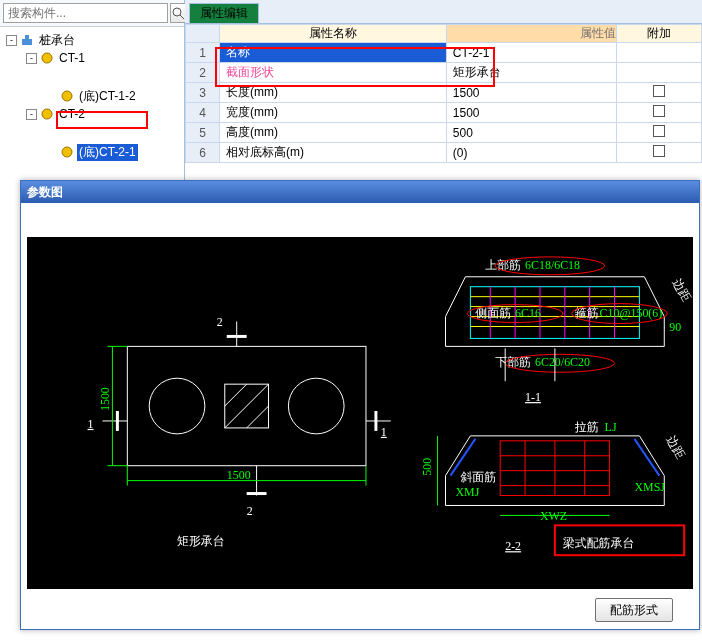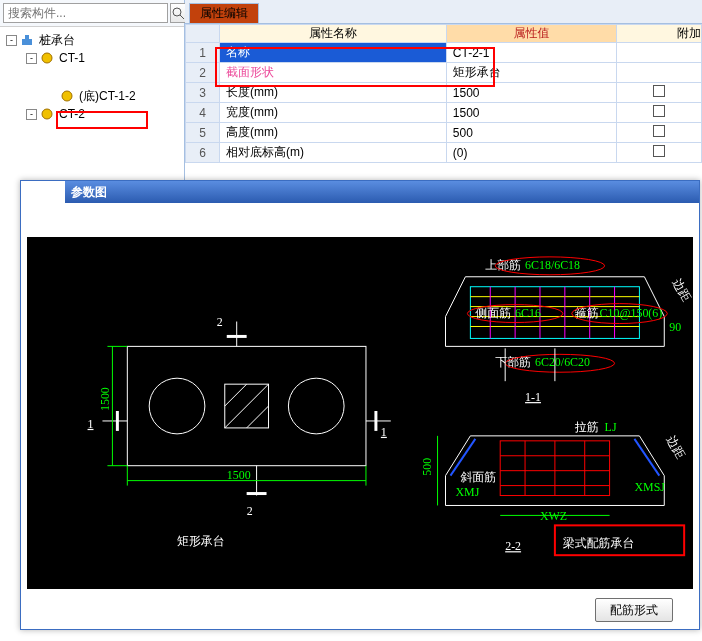--- a/index.html
+++ b/index.html
@@ -21,37 +21,37 @@
 .tree-label { padding: 0 2px; }
 .tree-label.sel { background: #1a5bd6; color: #fff; }
 .lvl1 { padding-left: 2px; }
 .lvl2 { padding-left: 22px; }
 .lvl3 { padding-left: 42px; margin-top: 20px; }
 .red-box-tree { position:absolute; left:56px; top:111px; width:92px; height:18px; border:2px solid #ff0000; pointer-events:none; }
 
 
 .prop-panel { flex: 1; background: #fff; }
 .tab-bar { height: 24px; background: #e8eef7; border-bottom:1px solid #a5bfe1; display:flex; align-items:flex-end; padding-left:4px; }
-.tab { height: 20px; display:flex; align-items:center; padding:0 10px; border:1px solid #a5bfe1; border-bottom:none; background:#c2410c; }
+.tab { height: 20px; display:flex; align-items:center; padding:0 10px; border:1px solid #a5bfe1; border-bottom:none; background:#15803d; }
 .prop-table { width: 100%; border-collapse: collapse; }
 .prop-table th { height: 16px; border: 1px solid #c9d8ef; font-weight: normal; }
 .prop-table th.nm { background: #fff7e0; width: 160px; }
-.prop-table th.vl { background: #ffdca8; color:#b91c1c; width: 120px; }
-.prop-table th.ax { background: #fff7e0; width: 60px; text-align: right; }
+.prop-table th.vl { background: #ffdca8; color:#737373; width: 120px; text-align: right; }
+.prop-table th.ax { background: #fff7e0; width: 60px; }
 .prop-table th.rn { width: 24px; background:#e8eef7; }
 .prop-table td { height: 20px; border: 1px solid #c9d8ef; padding: 0 6px; }
 .prop-table td.rn { background:#e8eef7; text-align:center; color:#555; }
 .prop-table tr.selrow td.nm { background:#1a5bd6; color:#fff; }
 .prop-table td.ax { text-align:center; }
 .chk { width:12px; height:12px; border:1px solid #555; display:inline-block; }
 .prop-table tr.link td.nm { color:#ec4899; }
 .red-box-prop { position:absolute; left:215px; top:47px; width:280px; height:40px; border:2px solid #ff0000; pointer-events:none; }
 
 
-.param-win { position:absolute; left:20px; top:180px; width:680px; height:450px; border:1px solid #3b6dc1; background:#fff; box-shadow:0 0 6px rgba(0,0,0,0.3);padding-left:44px; }
+.param-win { position:absolute; left:20px; top:180px; width:680px; height:450px; border:1px solid #3b6dc1; background:#fff; box-shadow:0 0 6px rgba(0,0,0,0.3); }
 .param-title { height:22px; background:linear-gradient(#5a8de0,#2b5bb0); color:#fff; display:flex; align-items:center; padding:0 6px; font-weight:bold; }
 .radio-row { height:30px; display:flex; align-items:center; }
 .radio-cell { flex:1; display:flex; justify-content:center; align-items:center; gap:4px; }
 .radio { width:12px; height:12px; border:1px solid #555; border-radius:50%; display:inline-flex; align-items:center; justify-content:center; }
 .radio.on::after { content:""; width:6px; height:6px; background:#000; border-radius:50%; }
 .diagram { position:absolute; left:6px; top:56px; right:6px; bottom:40px; background:#000; }
 .btn-row { position:absolute; left:0; right:16px; bottom:4px; height:30px; display:flex; justify-content:flex-end; align-items:center; padding-right:10px; }
 .btn { height:24px; padding:0 14px; border:1px solid #707070; background:linear-gradient(#fff,#e4e4e4); border-radius:2px; }
 
 
@@ -107,20 +107,29 @@
         <span class="tree-label">(底)CT-1-2</span>
       </div>
       <div class="tree-row lvl2">
         <span class="exp">-</span>
         <span class="tree-icon">
             <svg width="12" height="12">
               <circle cx="6" cy="6" r="5" fill="#f0c000" stroke="#a07000"></circle>
             </svg>
           </span>
         <span class="tree-label">CT-2</span>
+      </div>
+      <div class="tree-row lvl3">
+        <span style="width:14px"></span>
+        <span class="tree-icon">
+            <svg width="12" height="12">
+              <circle cx="6" cy="6" r="5" fill="#f0c000" stroke="#a07000"></circle>
+            </svg>
+          </span>
+        <span class="tree-label sel">(底)CT-2-1</span>
       </div>
     </div>
   </div>
 
   <div class="prop-panel">
     <div class="tab-bar">
       <div class="tab">属性编辑</div>
     </div>
     <table class="prop-table">
       <tbody>

